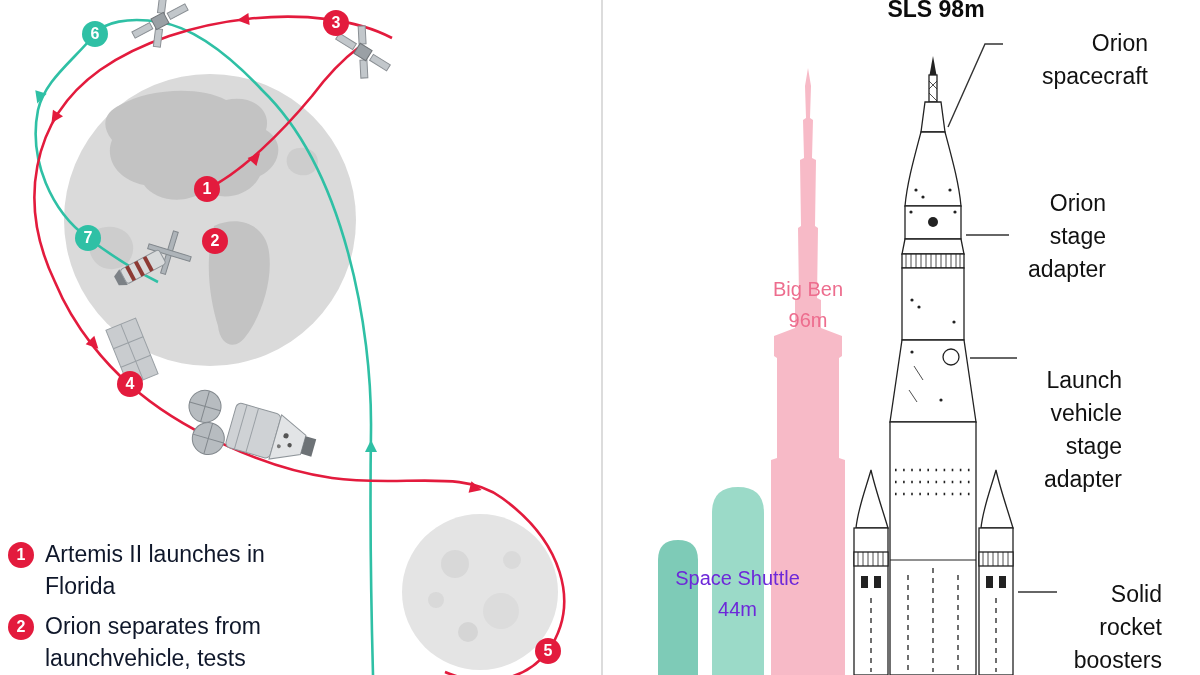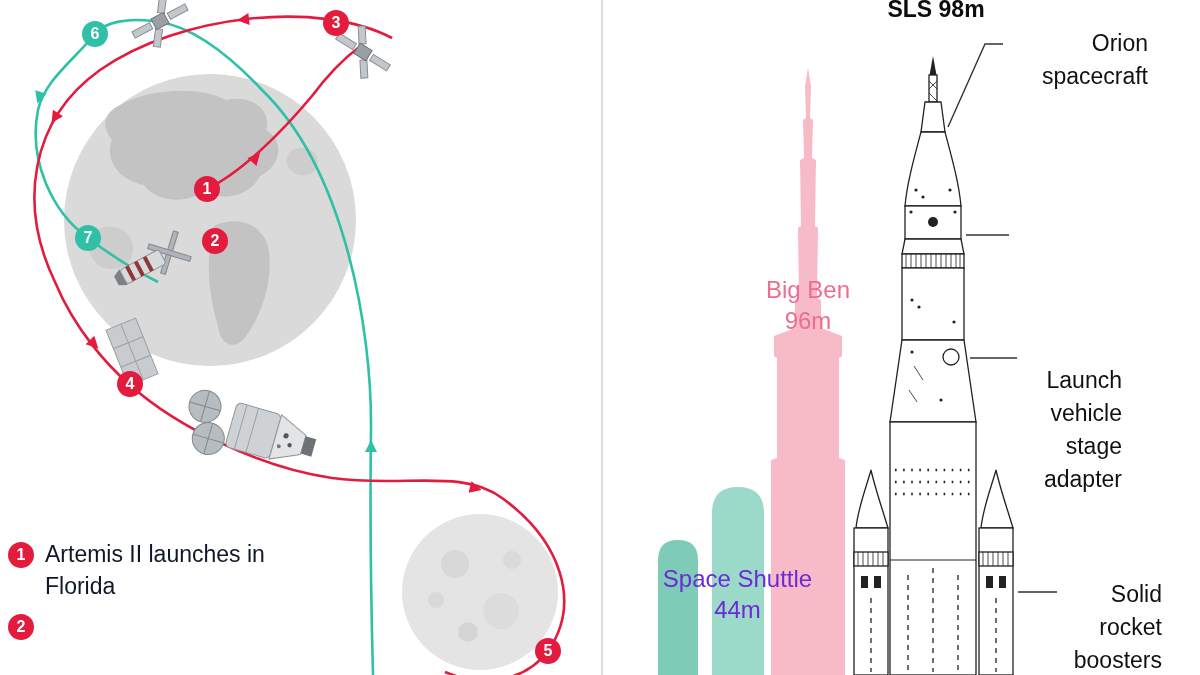--- a/index.html
+++ b/index.html
@@ -22,21 +22,21 @@
 
   .legend-item { position:absolute; display:flex; gap:11px; }
   .legend-item .badge { position:static; flex:0 0 auto; margin-top:4px; }
   .legend-text { font-size:23px; line-height:32px; color:#0f172a; }
 
   .sls-title {
     position:absolute; left:856px; top:-4px; width:160px; text-align:center;
     font-weight:bold; font-size:23px; color:#0c0c0c;
   }
   .rlabel { position:absolute; font-size:23px; line-height:33px; color:#111;text-align:right; }
-  .compare-label { position:absolute; text-align:center; font-size:24px; line-height:31px; }
+  .compare-label { position:absolute; text-align:center; font-size:20px; line-height:31px; }
   .compare-label span { display:block; }
   .compare-label.pink { color:#ed6d8e; }
   .compare-label.teal { color:#6d28d9; }
 </style>
 </head>
 <body>
 
 <div class="stage">
 
   <svg class="art" width="1200" height="675" viewBox="0 0 1200 675">
@@ -231,31 +231,33 @@
   <div class="badge red" style="left:535px; top:638px;">5</div>
   <div class="badge teal" style="left:82px;  top:21px;">6</div>
   <div class="badge teal" style="left:75px;  top:225px;">7</div>
 
   <div class="legend-item" style="left:8px; top:538px; width:280px;">
     <div class="badge red">1</div>
     <div class="legend-text" style="width:220px;">Artemis II launches in Florida</div>
   </div>
   <div class="legend-item" style="left:8px; top:610px; width:300px;">
     <div class="badge red">2</div>
+    <div class="legend-text" style="width:235px;">Orion separates from launchvehicle, tests</div>
   </div>
 
   <div class="sls-title">SLS 98m</div>
 
   <div class="compare-label pink" style="left:736px; top:274px; width:144px;">
     <span>Big Ben</span>
     <span>96m</span>
   </div>
 
   <div class="compare-label teal" style="left:645px; top:563px; width:185px;">
     <span>Space Shuttle</span>
     <span>44m</span>
   </div>
 
   <div class="rlabel" style="left:1008px; top:27px;  width:140px;">Orion spacecraft</div>
+  <div class="rlabel" style="left:1014px; top:187px; width:92px;">Orion stage adapter</div>
   <div class="rlabel" style="left:1022px; top:364px; width:100px;">Launch vehicle stage adapter</div>
   <div class="rlabel" style="left:1062px; top:578px; width:100px;">Solid rocket boosters</div>
 
 </div>
 
 </body></html>

